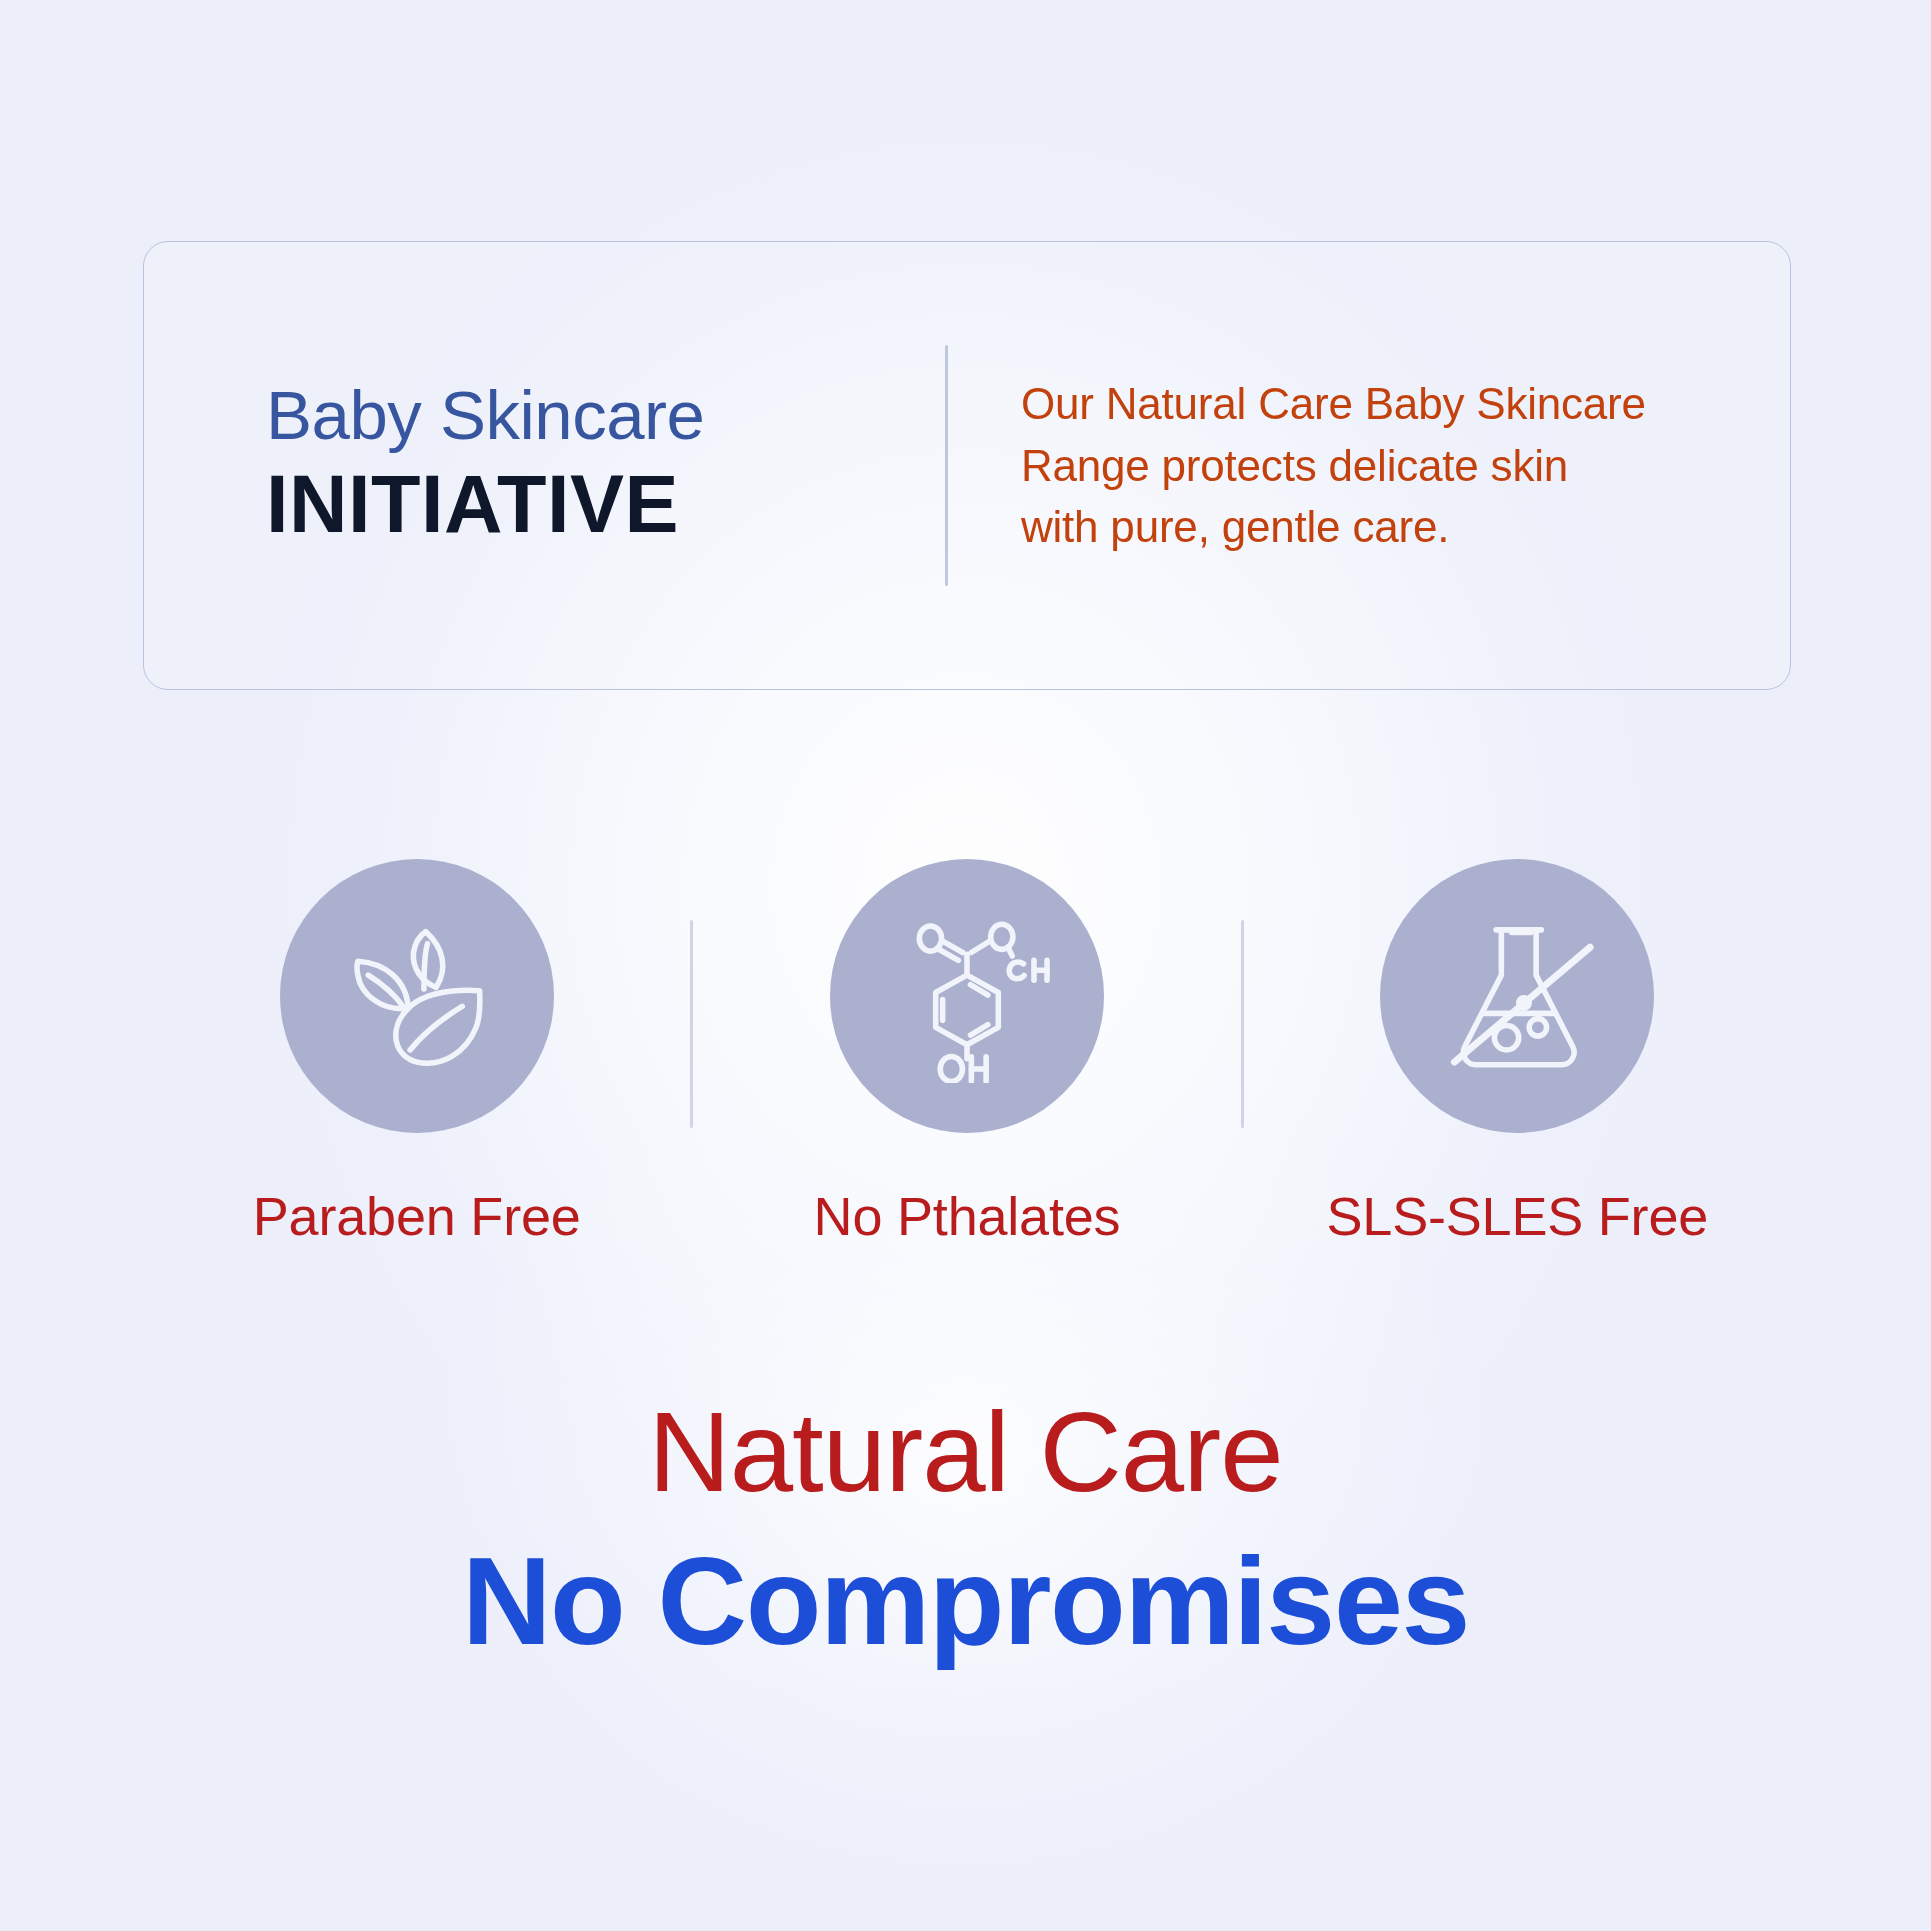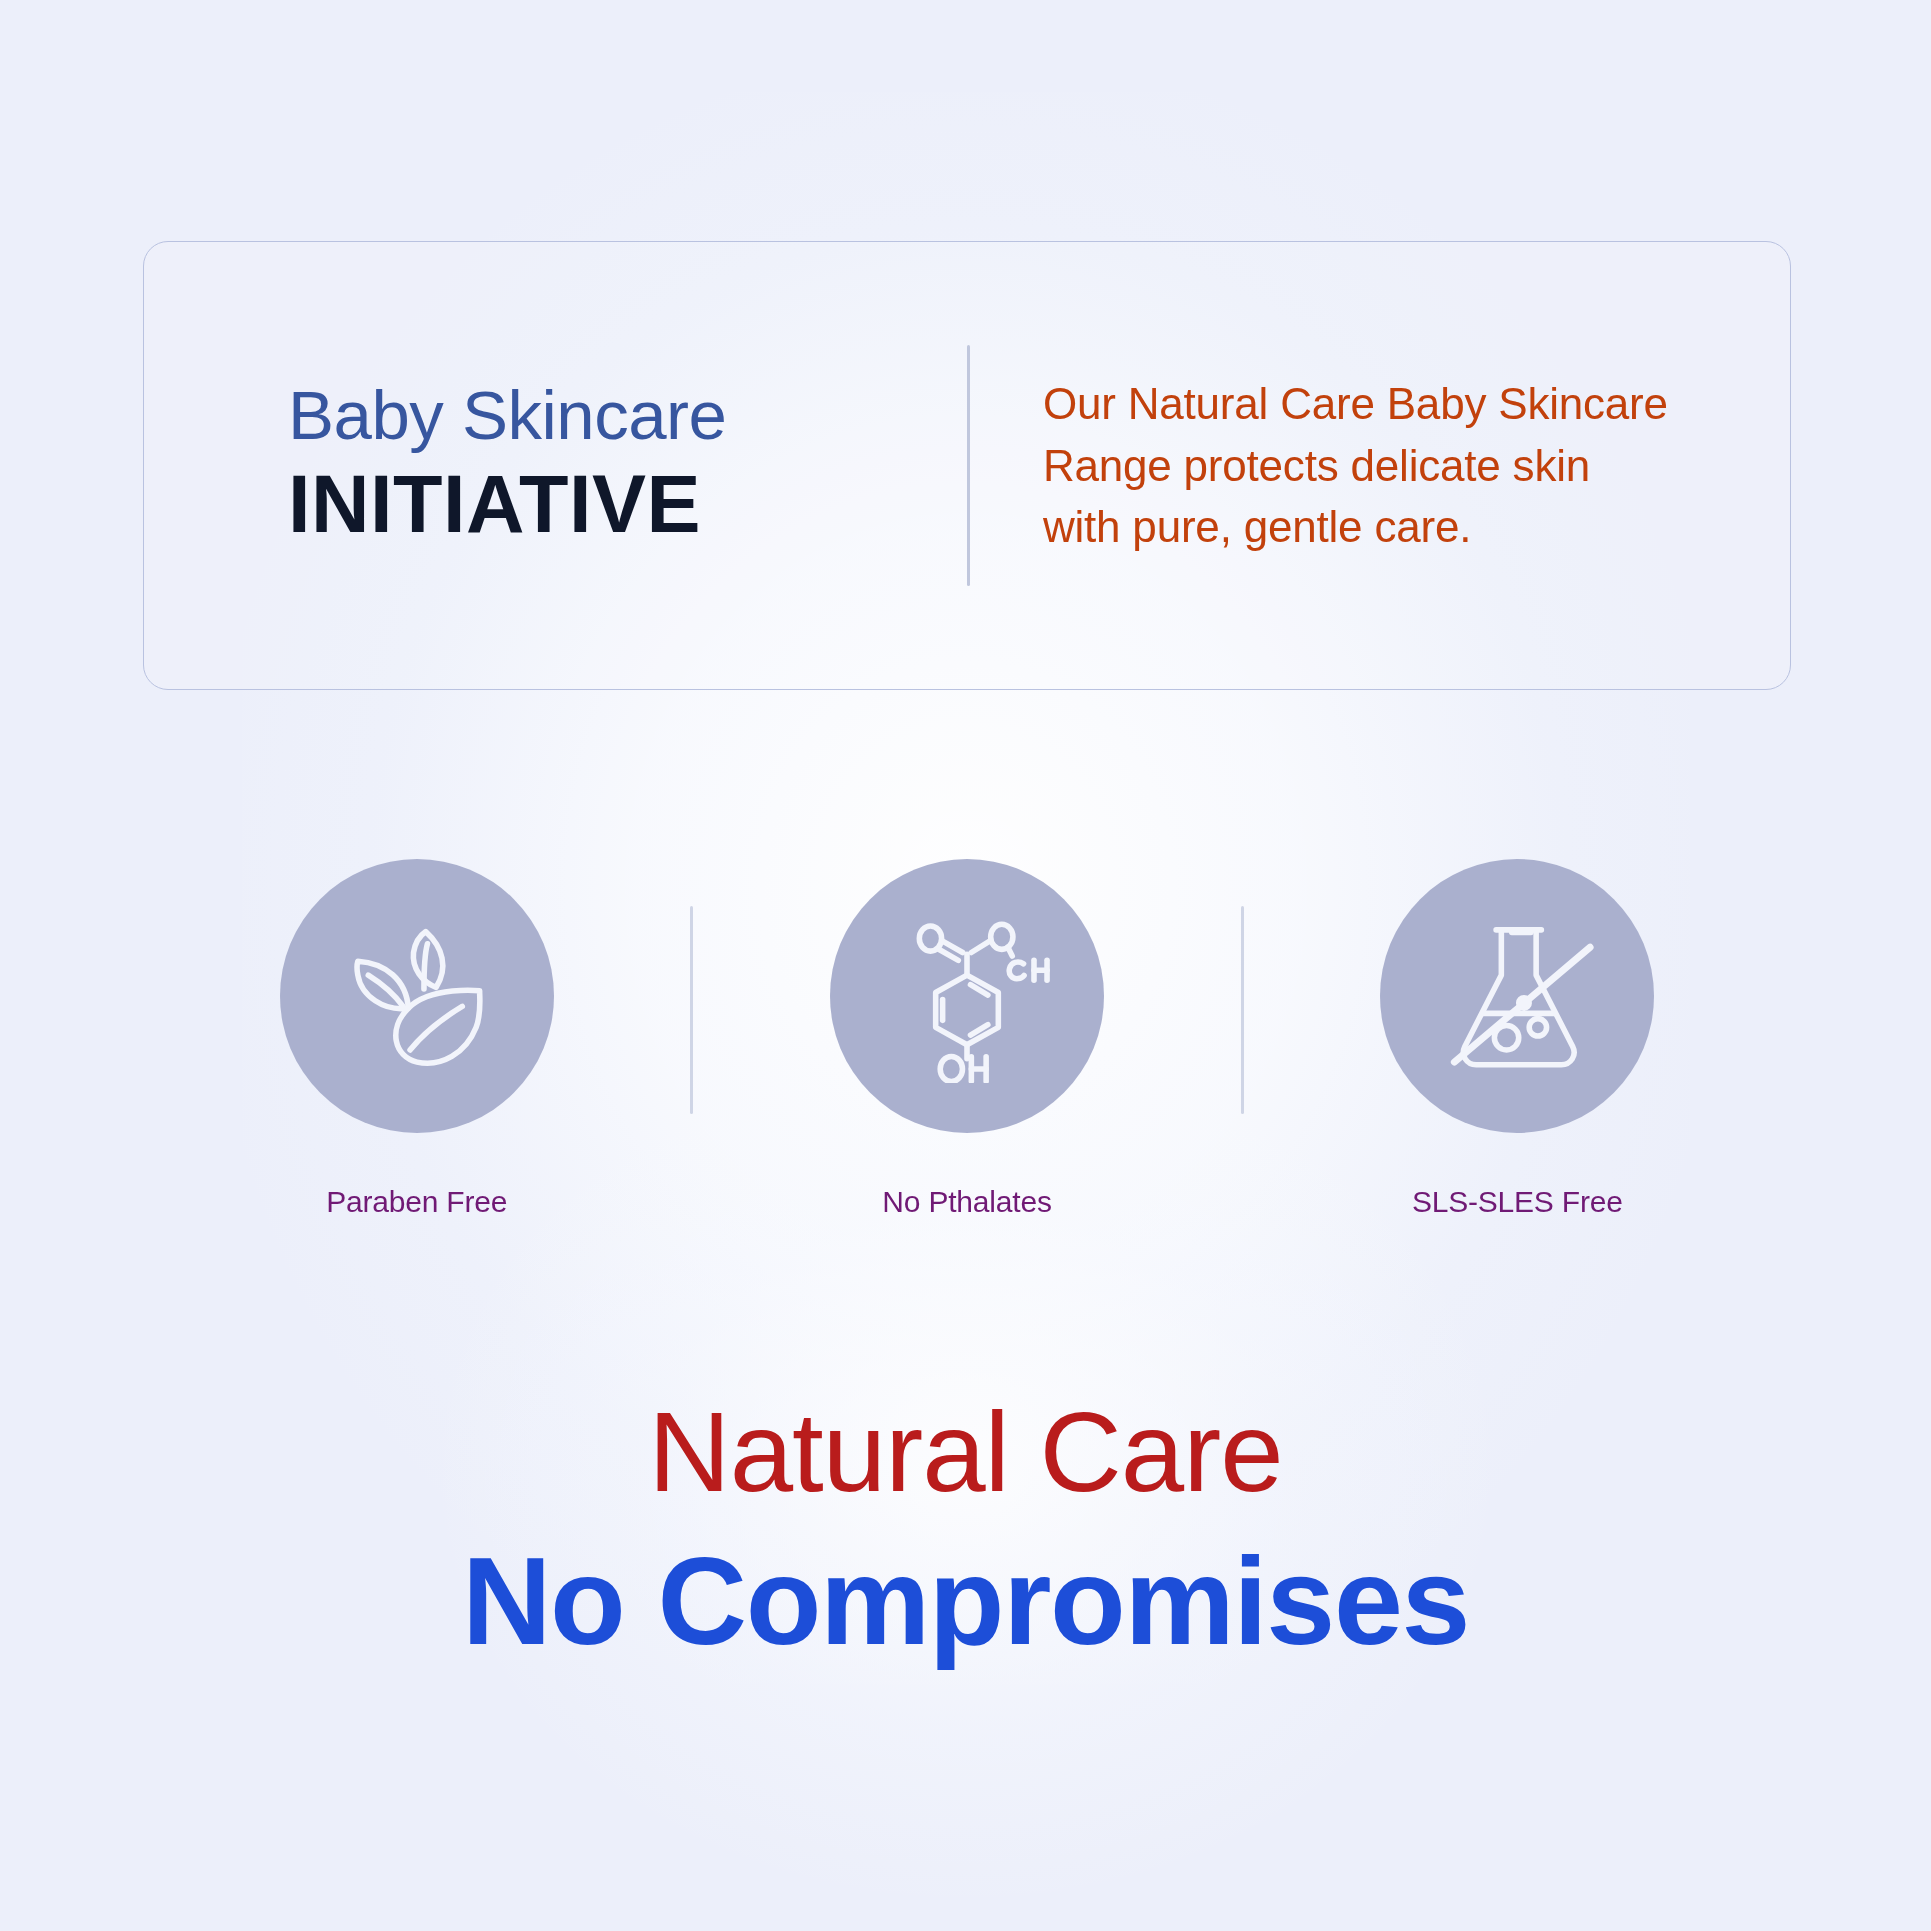--- a/index.html
+++ b/index.html
@@ -41,21 +41,20 @@
   
   .card {
     position:absolute;
     left:143px; top:241px;
     width:1648px; height:449px;
     border:1.9px solid #b9c2e0;
     border-radius:25px;
     background:rgba(255,255,255,0.10);
     display:flex;
     align-items:center;
-    padding-left:22px;
   }
   .card-left {
     width:801px;
     padding-left:122px;
     display:flex;
     flex-direction:column;
     justify-content:center;
   }
   .kicker {
     font-size:69px;
@@ -111,23 +110,23 @@
     width:274px; height:274px;
     border-radius:50%;
     background:#aab0ce;
     display:flex;
     align-items:center;
     justify-content:center;
   }
   .circle svg { width:174px; height:174px; display:block; }
   .badge-label {
     margin-top:52px;
-    font-size:30px;
-    font-weight:400;
-    color:#701a75;
+    font-size:54px;
+    font-weight:400;
+    color:#b91c1c;
     letter-spacing:-0.2px;
     white-space:nowrap;
   }
   .badge-sep {
     flex:0 0 auto;
     width:2.9px;
     align-self:center;
     height:208px;
     background:#cfd5e6;
     border-radius:1.9px;

